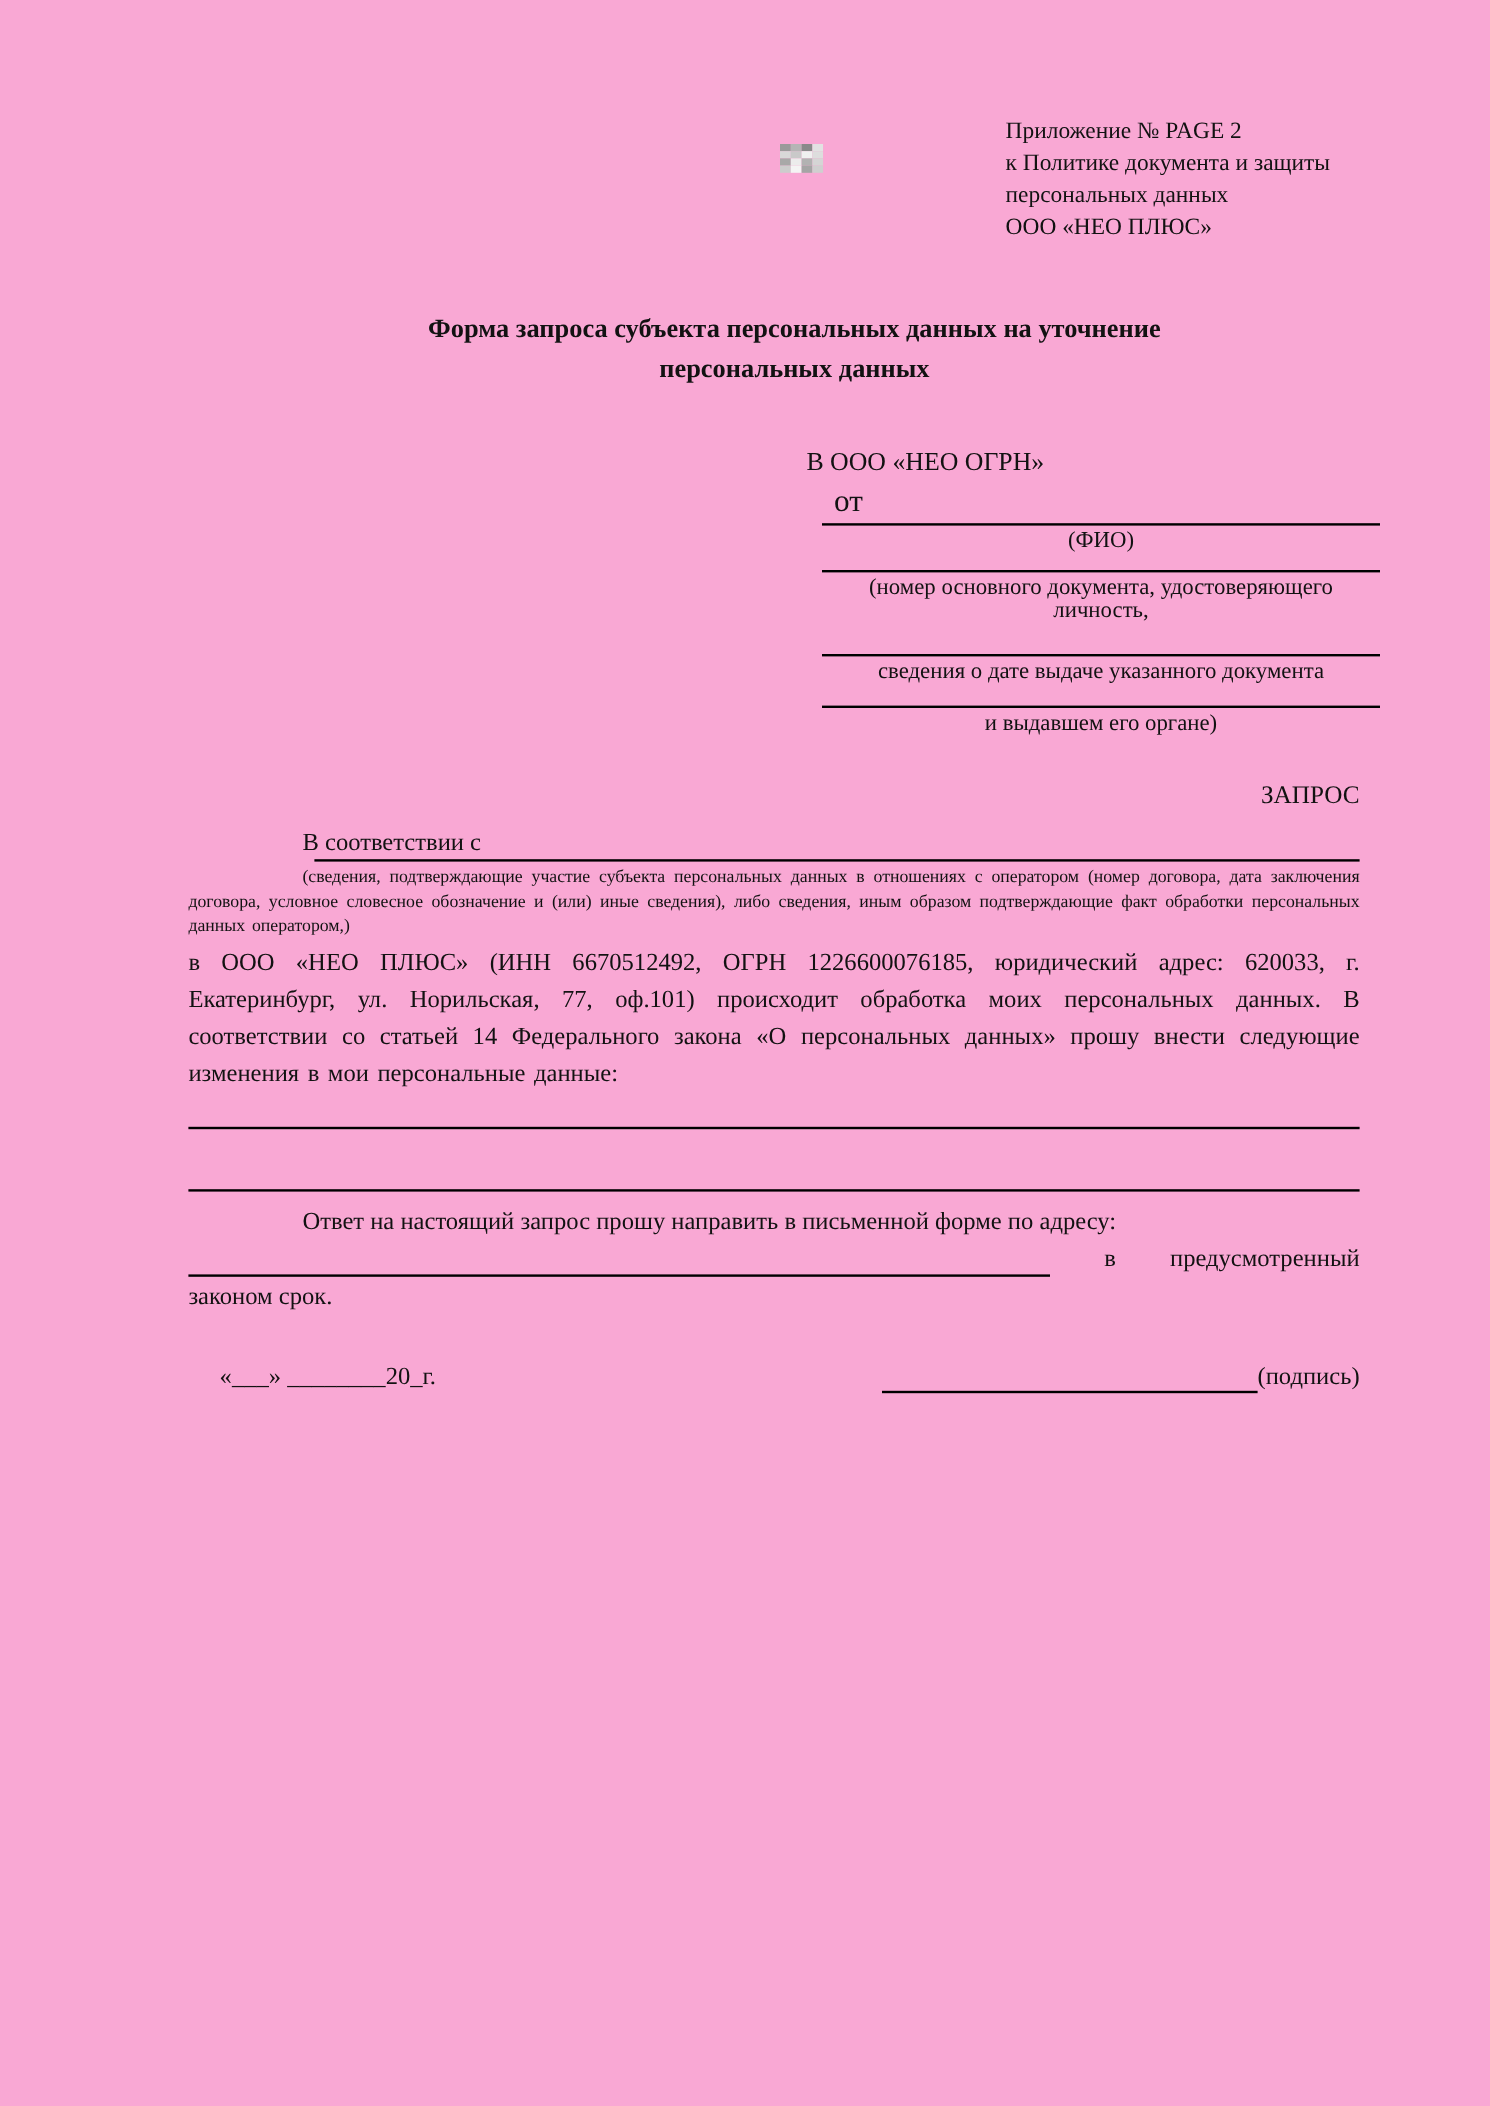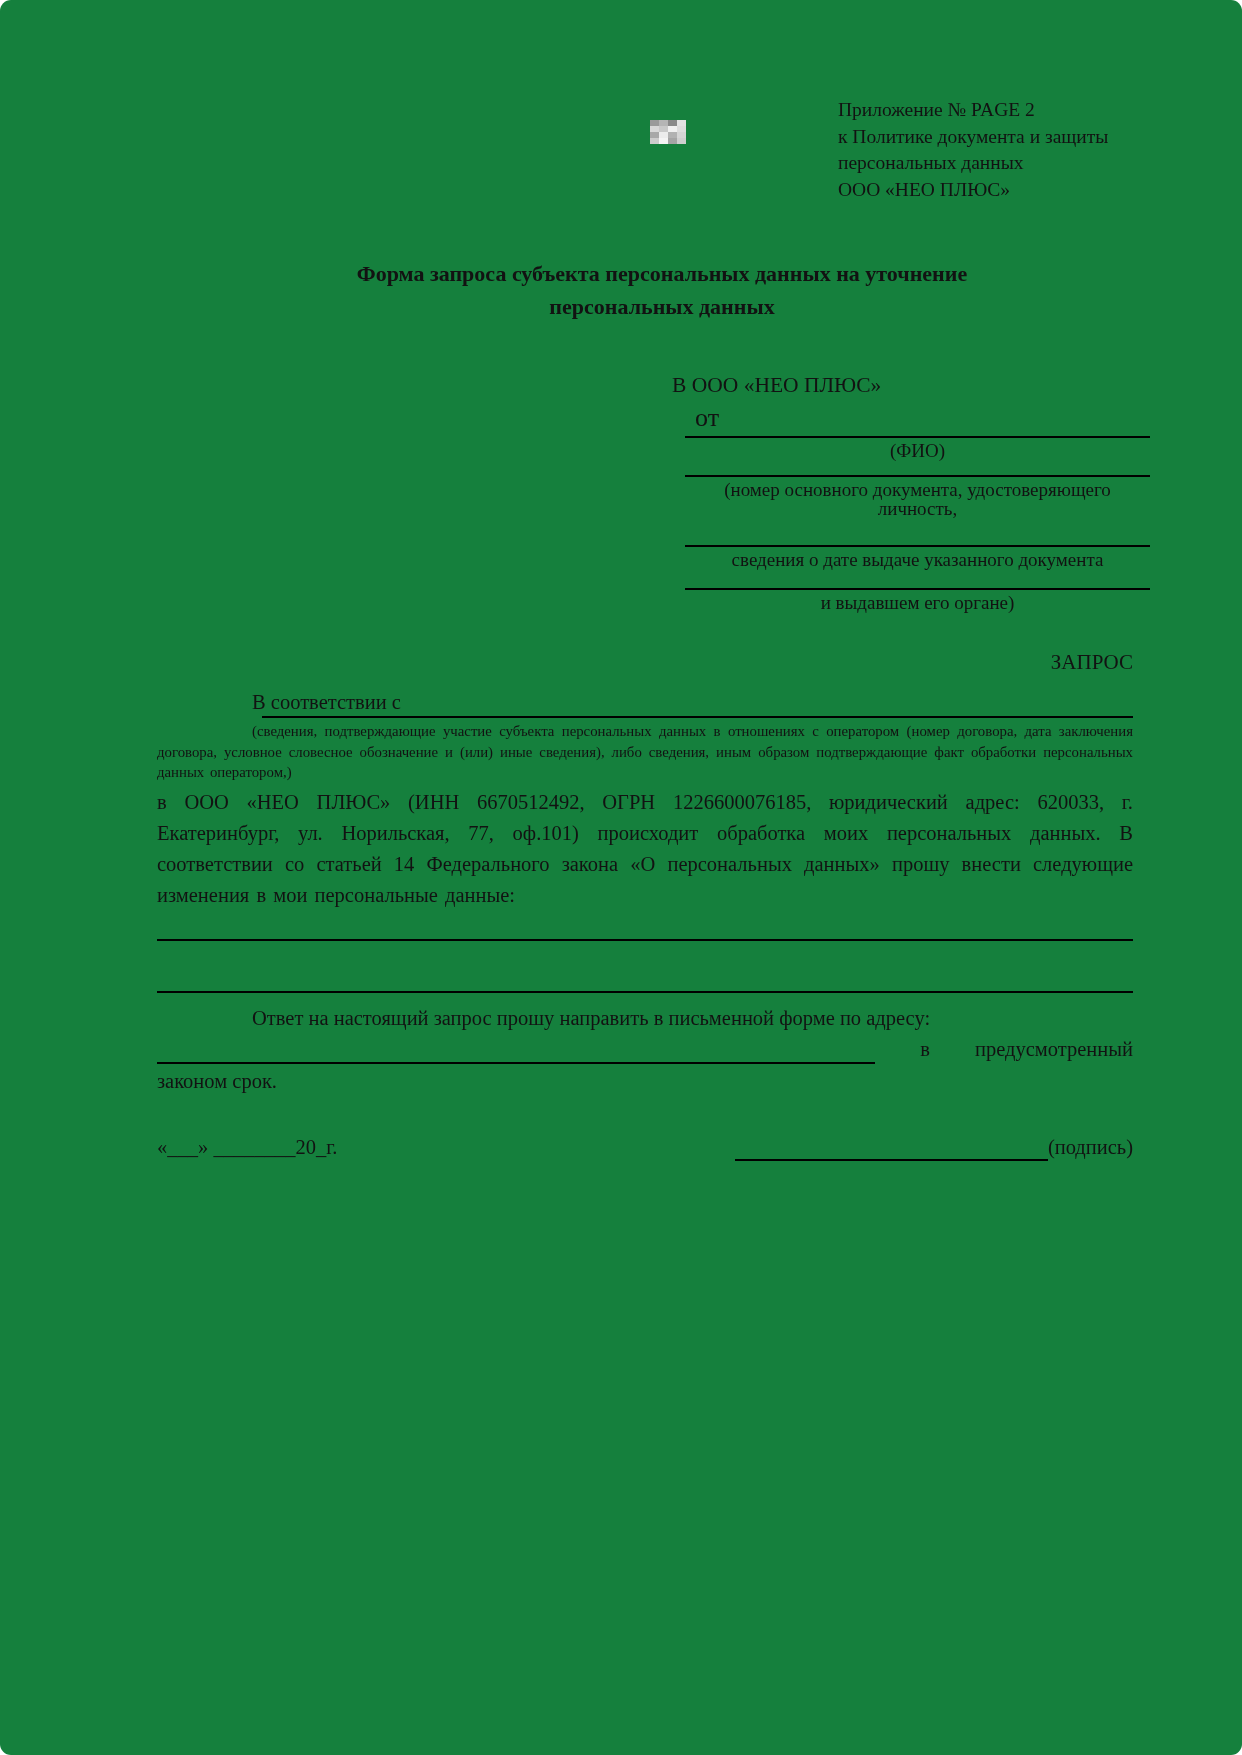--- a/index.html
+++ b/index.html
@@ -1,25 +1,24 @@
 <!DOCTYPE html>
 <html><head>
 <meta charset="utf-8">
 <style>
   html, body { margin: 0; padding: 0; background: #ffffff; }
   .page {
     position: relative;
     width: 1242px;
     height: 1755px;
     margin: 0 auto;
-    background: #15803d;
+    background: #f9a8d4;
     color: #121212;
     font-family: "Liberation Serif", "DejaVu Serif", serif;
     overflow: hidden;
-    border-radius: 11px;
   }
 
   
   .header-icon { position: absolute; left: 650px; top: 120px; width: 36px; height: 26px; }
   .header-text {
     position: absolute; left: 838px; top: 97px;
     font-size: 19.5px; line-height: 26.5px; white-space: nowrap;
   }
 
   
@@ -60,21 +59,21 @@
   .bl2 { height: 50px; }
   .answer-intro { margin: 10px 0 0 0; text-indent: 95px; line-height: 31px; }
   .answer-row { display: flex; align-items: flex-end; justify-content: space-between; line-height: 30px; }
   .answer-row .answer-fill { width: 718px; border-bottom: 2px solid #000; height: 24px; }
   .answer-tail2 { margin: 2px 0 0 0; line-height: 31px; }
 
   
   .sign-row {
     display: flex; align-items: flex-end; margin-top: 36px; line-height: 28px;
   }
-  .sign-row .date-text { white-space: nowrap; }
+  .sign-row .date-text { white-space: nowrap; margin-left: 26px; }
   .sign-row .sign-group { display: flex; align-items: flex-end; margin-left: auto; }
   .sign-row .sign-fill { width: 313px; border-bottom: 2px solid #000; height: 24px; }
   .sign-row .sign-caption { white-space: nowrap; }
 </style>
 </head>
 <body>
 
 <div class="page">
 
   <div class="header-icon">
@@ -104,21 +103,21 @@
     <div>персональных данных</div>
     <div>ООО «НЕО ПЛЮС»</div>
   </div>
 
   <h1 class="title">
     <span>Форма запроса субъекта персональных данных на уточнение</span><br>
     <span>персональных данных</span>
   </h1>
 
   <div class="addressee">
-    <div class="to">В ООО «НЕО ПЛЮС»</div>
+    <div class="to">В ООО «НЕО ОГРН»</div>
     <div class="from">от</div>
 
     <div class="field f1">
       <div class="fill"></div>
       <div class="caption">(ФИО)</div>
     </div>
 
     <div class="field f2">
       <div class="fill"></div>
       <div class="caption">(номер основного документа, удостоверяющего личность,</div>

